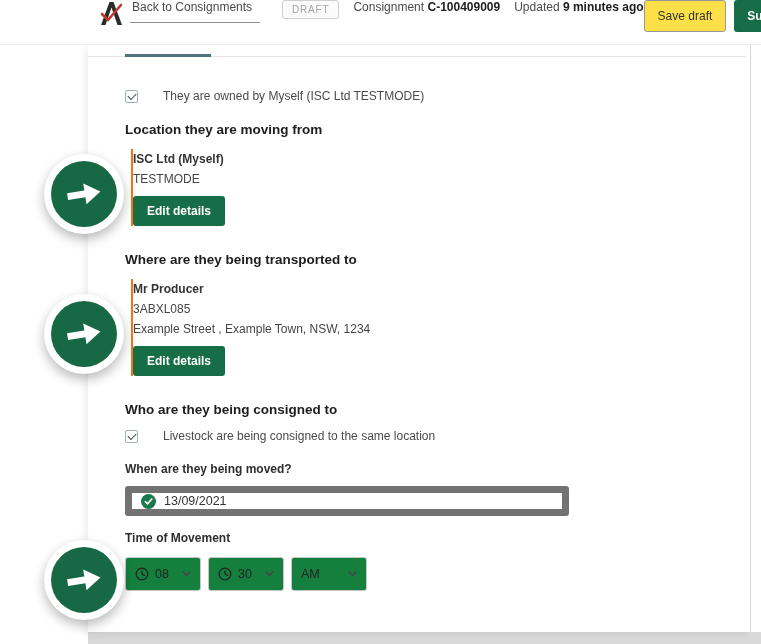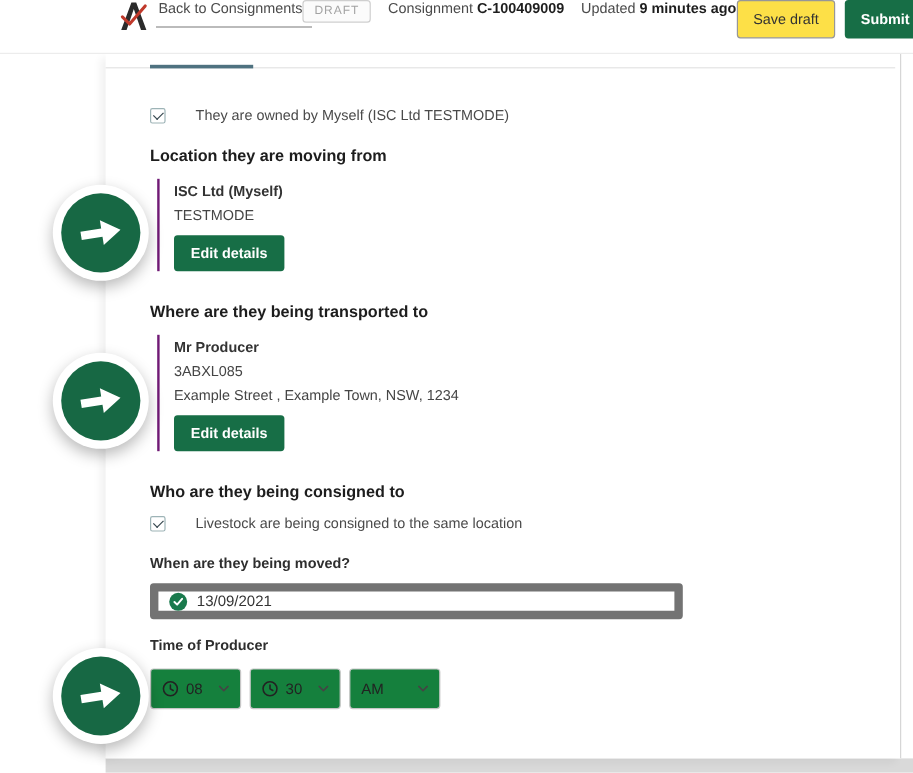--- a/index.html
+++ b/index.html
@@ -21,21 +21,21 @@
   .logo { margin-left:98px; width:27px; height:27px; flex:0 0 auto; }
   .back-link {
     margin-left:7px; font-size:12px; color:#4a4a4a;
     position:relative; cursor:pointer; white-space:nowrap;
   }
   .back-link::after {
     content:""; position:absolute; left:-2px; right:-8px; bottom:-9px;
     height:1px; background:#8f8f8f;
   }
   .badge {
-    font-size:10px; letter-spacing:0.8px;
+    margin-left:30px; font-size:10px; letter-spacing:0.8px;
     color:#a3a3a3; background:#fbfbfb;
     border:1px solid #cfcfcf; border-radius:3px; padding:3px 9px;
     white-space:nowrap;
   }
   .hdr-text { margin-left:14px; font-size:12px; color:#4a4a4a; white-space:nowrap; }
   .hdr-text b { color:#1d1d1d; }
   .spacer { flex:1; }
   .btn-outline {
     background:#fde047; border:1px solid #979797; border-radius:3px;
     font-family:inherit; font-size:12px; color:#333;
@@ -70,22 +70,22 @@
   }
   .checkbox::after {
     content:""; position:absolute; left:2px; top:2.5px;
     width:7px; height:4px;
     border-left:1.6px solid #36474f; border-bottom:1.6px solid #36474f;
     transform:rotate(-45deg);
   }
   .check-label { font-size:12px; color:#4a4a4a; }
 
   .detail-block {
-    margin-left:6px; border-left:2px solid #701a75;
-    padding-left:12px; margin-bottom:26px;
+    margin-left:6px; border-left:2px solid #f97316;
+    margin-bottom:26px;
   }
   .detail-name { font-size:12px; font-weight:700; color:#333; line-height:20px; }
   .detail-line { font-size:12px; color:#454545; line-height:20px; }
   .detail-block .btn-green { display:inline-block; margin-top:7px; padding:8px 14px; }
 
   .sub-label { font-size:12px; font-weight:700; color:#2e2e2e; margin-bottom:10px; }
 
   .date-input {
     width:444px; height:30px; border:7px solid #737373; border-radius:3px;
     display:flex; align-items:center; gap:8px; padding:0 9px;
@@ -185,21 +185,21 @@
     <div class="sub-label">When are they being moved?</div>
     <div class="date-input">
       <span class="valid-circle">
         <svg viewBox="0 0 10 10">
             <path d="M1.5 5.2 L4 7.6 L8.6 2.2" fill="none" stroke="#fff" stroke-width="1.8" stroke-linecap="round" stroke-linejoin="round"></path>
           </svg>
       </span>
       <span class="date-value">13/09/2021</span>
     </div>
 
-    <div class="sub-label" style="margin-top:14px;">Time of Producer</div>
+    <div class="sub-label" style="margin-top:14px;">Time of Movement</div>
     <div class="time-row">
       <div class="time-box">
         <svg class="icon-clock" viewBox="0 0 14 14">
             <circle cx="7" cy="7" r="5.8" fill="none" stroke="#222" stroke-width="1.3"></circle>
             <path d="M7 3.8 V7 L9.3 8.4" fill="none" stroke="#222" stroke-width="1.3" stroke-linecap="round"></path>
           </svg>
         <span>08</span>
         <svg class="chev" width="9" height="6" viewBox="0 0 9 6">
             <path d="M1 1 L4.5 4.6 L8 1" fill="none" stroke="#444" stroke-width="1.4" stroke-linecap="round" stroke-linejoin="round"></path>
           </svg>

